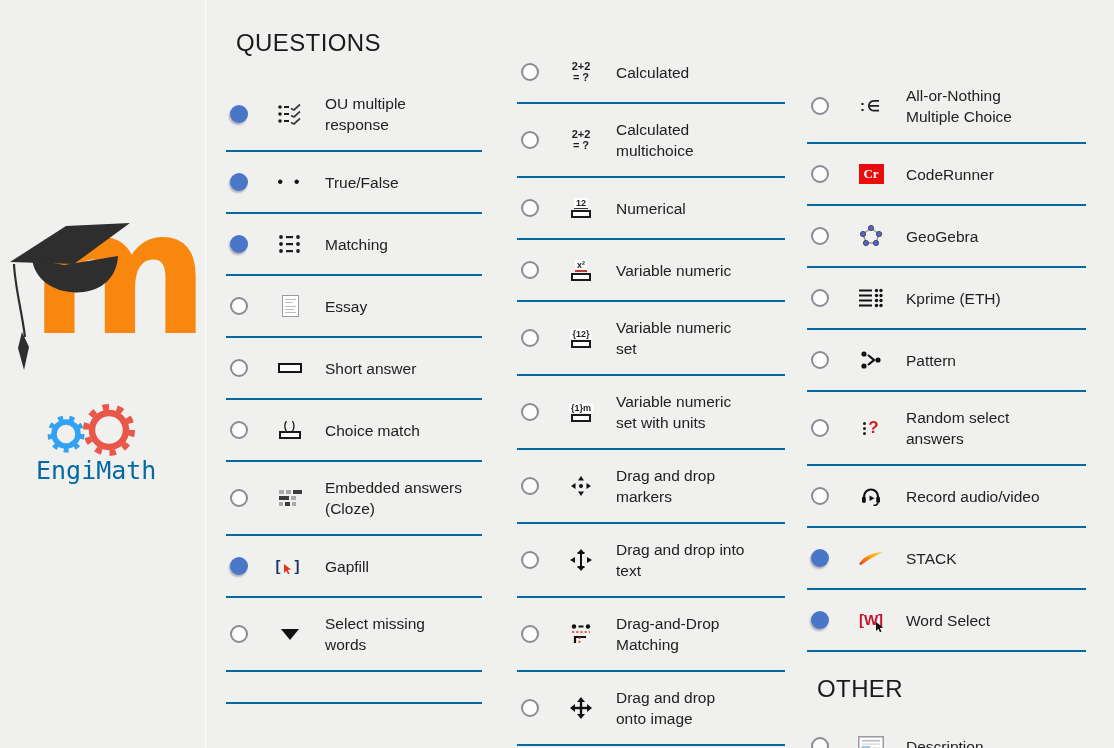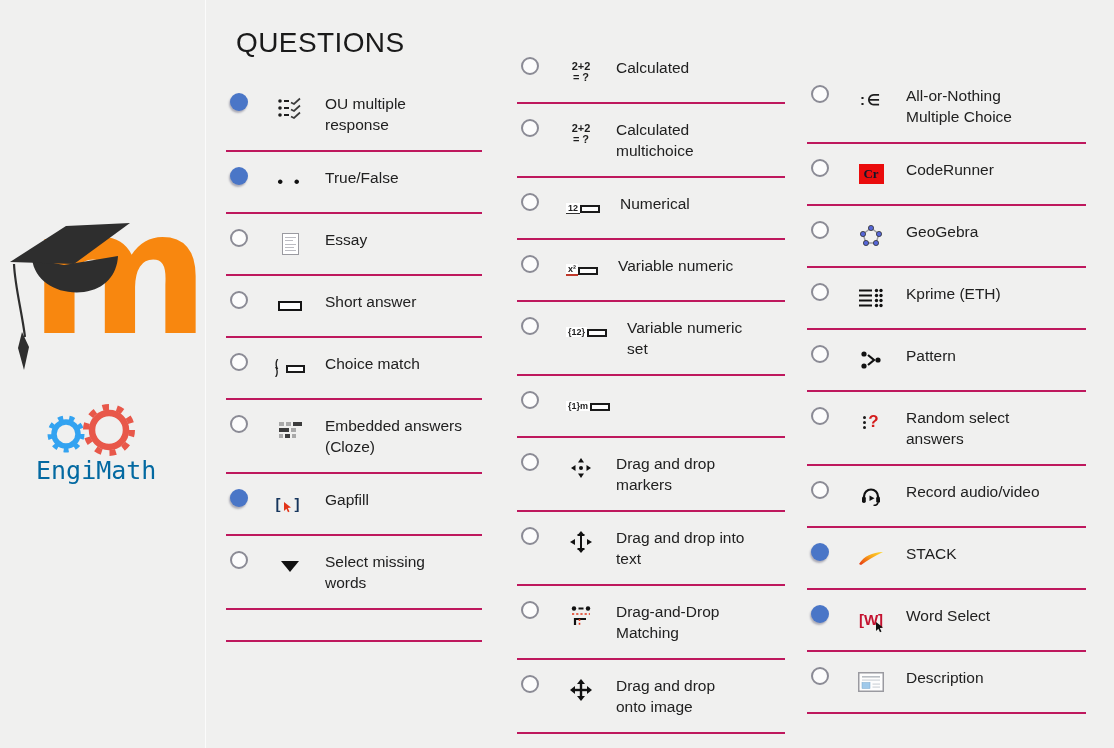--- a/index.html
+++ b/index.html
@@ -5,44 +5,44 @@
   html,body{margin:0;padding:0}
   body{width:1114px;height:748px;background:#f0f0ef;font-family:"Liberation Sans",sans-serif;overflow:hidden}
   .canvas{position:relative;width:1114px;height:748px}
   .vdiv{position:absolute;left:205px;top:0;width:1px;height:748px;background:rgba(255,255,255,.75)}
 
   
   .col{position:absolute}
   .col-1{left:226px;top:18px;width:256px}
   .col-2{left:517px;top:42px;width:268px}
   .col-3{left:807px;top:70px;width:279px}
-  .section-header{font-size:28px;line-height:26px;color:#1a1a1a;letter-spacing:.4px;padding:12px 0 22px 10px}
+  .section-header{font-size:24px;line-height:26px;color:#1a1a1a;letter-spacing:.4px;padding:12px 0 22px 10px}
   .other-header{padding:24px 0 14px 10px}
-  .row{display:flex;align-items:flex-start;border-bottom:2px solid #be185d;padding:15px 0 15px 4px;box-sizing:border-box;cursor:pointer}
+  .row{display:flex;align-items:center;border-bottom:2px solid #0369a1;padding:15px 0 15px 4px;box-sizing:border-box;cursor:pointer}
   .radio{width:18px;height:18px;border-radius:50%;border:2px solid #8b8b95;background:#fcfcfc;box-sizing:border-box;flex:0 0 18px}
   .radio[data-selected="true"]{border:none;background:#4a76c7;box-shadow:-1px 2px 2px rgba(70,70,100,.4)}
   .iconbox{flex:0 0 30px;height:30px;margin-left:27px;display:flex;align-items:center;justify-content:center;position:relative}
   .label{margin-left:20px;font-size:15.5px;line-height:21px;color:#212121}
   .col-1 .label{max-width:140px}
   .col-2 .label{max-width:136px}
   .col-2 .label.narrow{max-width:112px}
   .col-3 .label{max-width:150px}
 
   
   .calc{font-weight:bold;font-size:11px;line-height:11.5px;color:#1d1d1d;text-align:center;white-space:pre}
-  .stackcol{display:flex;flex-direction:row;align-items:center}
+  .stackcol{display:flex;flex-direction:column;align-items:center}
   .chip{background:#fff;font-size:9px;font-weight:bold;line-height:10px;padding:0 2px;color:#1d1d1d}
   .chip.xsq{border-bottom:2px solid #c0392b}
   .chip.u12{border-bottom:1px solid #333}
   .mrect{width:20px;height:8px;border:2px solid #1a1a1a;background:#fdfdfd;box-sizing:border-box;margin-top:1px}
   .pmb{font-size:10px;font-weight:bold;line-height:8px;letter-spacing:1px;color:#1a1a1a}
   .sarect{width:24px;height:10px;border:2px solid #141414;background:#fdfdfd;box-sizing:border-box}
   .tfdots{font-size:17px;letter-spacing:3px;color:#111;line-height:10px}
   .aon{font-size:15px;font-weight:600;color:#1d1d1d;letter-spacing:2px}
-  .cr{width:25px;height:20px;background:#ea0c0c;color:#0f172a;font-family:"Liberation Serif",serif;font-weight:bold;font-size:13px;display:flex;align-items:center;justify-content:center}
+  .cr{width:25px;height:20px;background:#ea0c0c;color:#ffffff;font-family:"Liberation Serif",serif;font-weight:bold;font-size:13px;display:flex;align-items:center;justify-content:center}
   .rsel{display:flex;align-items:center;gap:2px}
   .rsel .dots{display:flex;flex-direction:column;gap:2px}
   .rsel .dots i{width:3px;height:3px;border-radius:50%;background:#1a1a1a}
   .rsel .q{color:#d41c1c;font-weight:bold;font-size:17px;line-height:16px}
   .gf{position:relative;font-weight:bold;font-size:15px;color:#17365d;letter-spacing:5px;line-height:16px}
   .gf svg{position:absolute;left:9px;top:6px}
   .ws{position:relative;font-weight:bold;font-size:15px;color:#c41230;line-height:16px}
   .ws svg{position:absolute;right:-2px;bottom:-6px}
   .tri{width:0;height:0;border-left:9px solid transparent;border-right:9px solid transparent;border-top:11px solid #111}
   .essay{width:17px;height:22px;border:1px solid #9a9aa0;background:#fff;box-sizing:border-box;padding:3px 2px;display:flex;flex-direction:column;justify-content:space-between}
@@ -106,20 +106,37 @@
     </div>
 
     <div class="row">
       <span class="radio" data-selected="true"></span>
       <span class="iconbox">
           <span class="tfdots">• •</span>
         </span>
       <span class="label">True/False</span>
     </div>
 
+    <div class="row">
+      <span class="radio" data-selected="true"></span>
+      <span class="iconbox">
+        <svg width="24" height="22" viewBox="0 0 24 22">
+            <circle cx="3" cy="4" r="1.9" fill="#1d1d1d"></circle>
+            <rect x="8" y="3" width="7" height="2.2" fill="#1d1d1d"></rect>
+            <circle cx="20" cy="4" r="1.9" fill="#1d1d1d"></circle>
+            <circle cx="3" cy="11" r="1.9" fill="#1d1d1d"></circle>
+            <rect x="8" y="10" width="7" height="2.2" fill="#1d1d1d"></rect>
+            <circle cx="20" cy="11" r="1.9" fill="#1d1d1d"></circle>
+            <circle cx="3" cy="18" r="1.9" fill="#1d1d1d"></circle>
+            <rect x="8" y="17" width="7" height="2.2" fill="#1d1d1d"></rect>
+            <circle cx="20" cy="18" r="1.9" fill="#1d1d1d"></circle>
+          </svg>
+      </span>
+      <span class="label">Matching</span>
+    </div>
 
     <div class="row">
       <span class="radio" data-selected="false"></span>
       <span class="iconbox">
           <span class="essay">
             <i></i>
             <i></i>
             <i></i>
             <i></i>
             <i></i>
@@ -247,20 +264,21 @@
     </div>
 
     <div class="row">
       <span class="radio" data-selected="false"></span>
       <span class="iconbox">
         <span class="stackcol">
             <span class="chip">{1}m</span>
             <span class="mrect"></span>
           </span>
       </span>
+      <span class="label">Variable numeric set with units</span>
     </div>
 
     <div class="row">
       <span class="radio" data-selected="false"></span>
       <span class="iconbox">
         <svg width="22" height="22" viewBox="0 0 22 22">
             <polygon points="11,1 14,5.5 8,5.5" fill="#111"></polygon>
             <polygon points="11,21 14,16.5 8,16.5" fill="#111"></polygon>
             <polygon points="1,11 5.5,8 5.5,14" fill="#111"></polygon>
             <polygon points="21,11 16.5,8 16.5,14" fill="#111"></polygon>
@@ -433,20 +451,21 @@
     <div class="row">
       <span class="radio" data-selected="true"></span>
       <span class="iconbox">
         <span class="ws"><span>[W]</span><svg width="9" height="12" viewBox="0 0 9 12">
               <path d="M0 0 L7 5.5 L3.8 6 L5.5 9.5 L4 10.2 L2.4 6.8 L0 9 Z" fill="#111"></path>
             </svg></span>
       </span>
       <span class="label">Word Select</span>
     </div>
 
+    <div class="section-header other-header">OTHER</div>
 
     <div class="row">
       <span class="radio" data-selected="false"></span>
       <span class="iconbox">
         <svg width="26" height="20" viewBox="0 0 26 20">
             <rect x="0.75" y="0.75" width="24.5" height="18.5" fill="#fdfdfd" stroke="#9a9aa0" stroke-width="1.5"></rect>
             <rect x="4" y="4" width="18" height="1.6" fill="#b9bec4"></rect>
             <rect x="4" y="7.5" width="18" height="1.2" fill="#cfd4d9"></rect>
             <rect x="4" y="10.5" width="8" height="6" fill="#9fc9ea" stroke="#7aa7cc" stroke-width="0.5"></rect>
             <rect x="14.5" y="11.5" width="7.5" height="1.2" fill="#cfd4d9"></rect>

